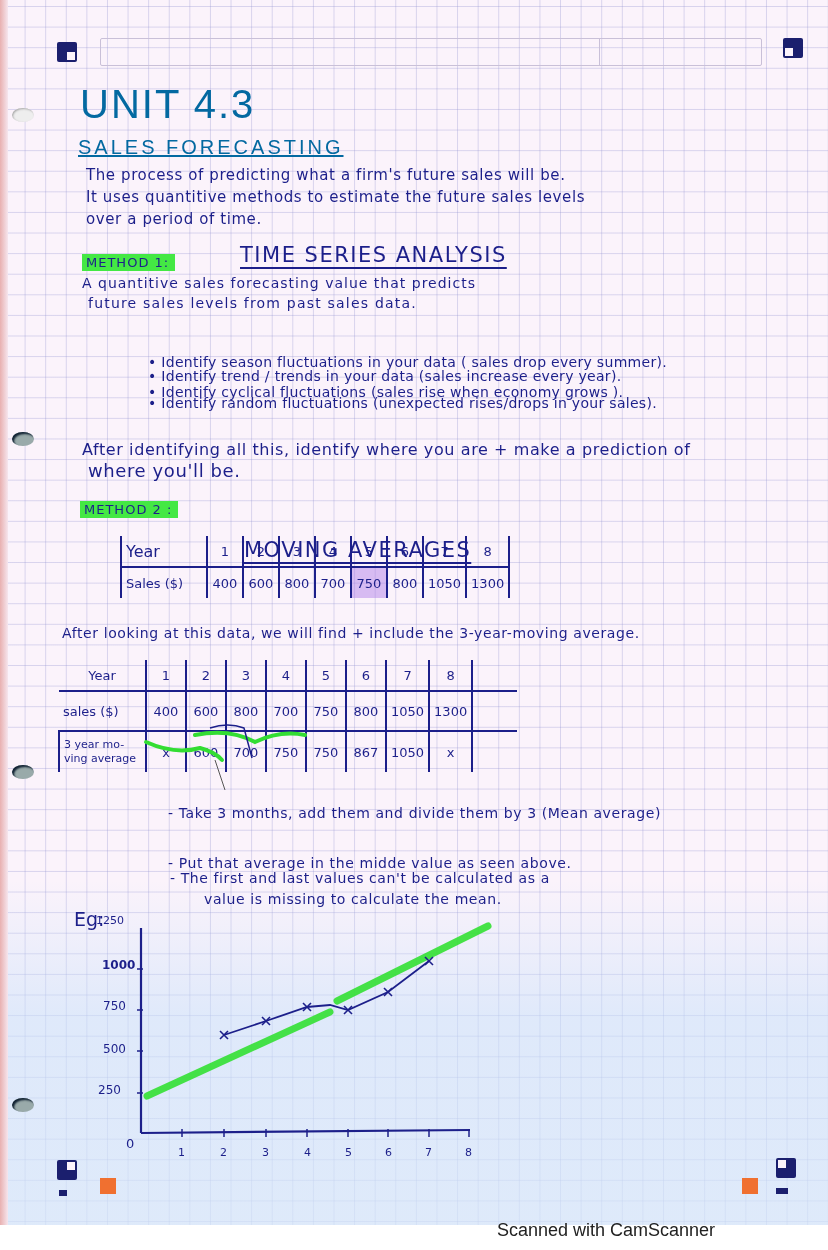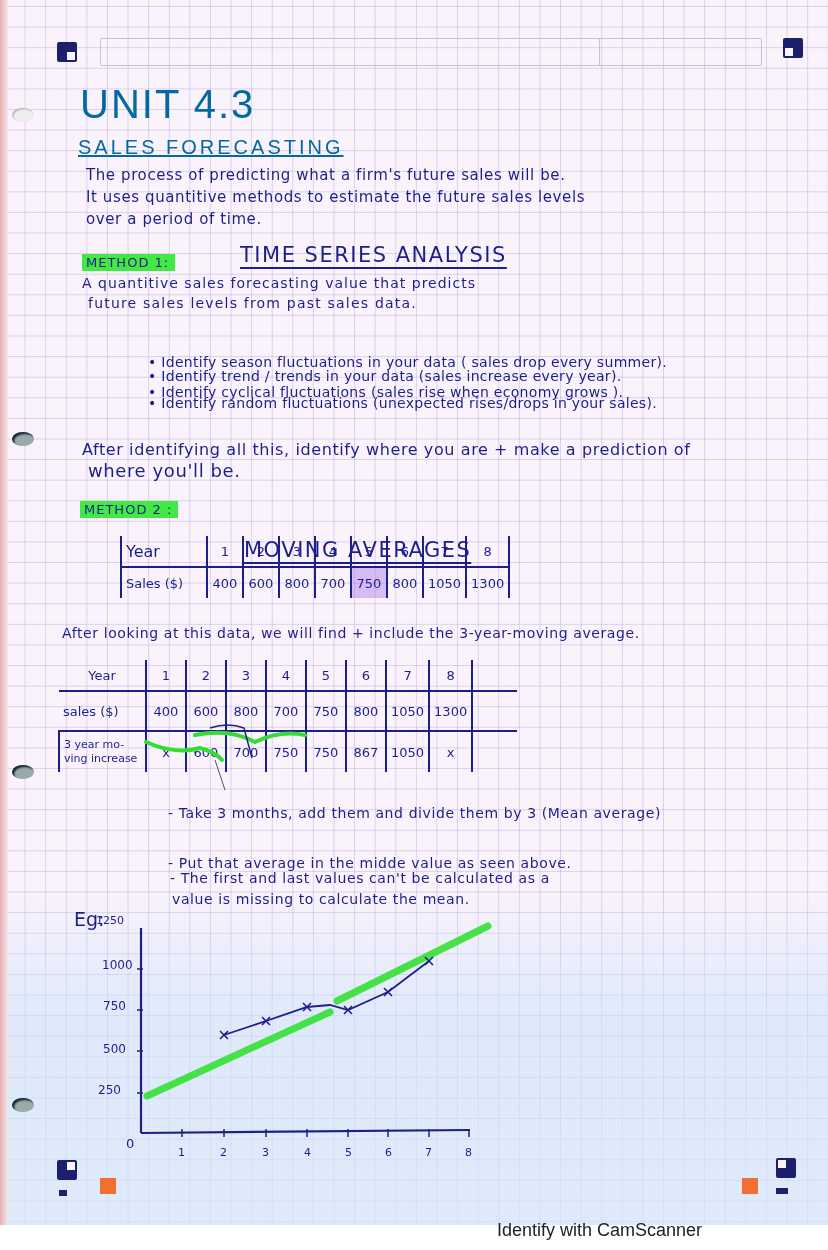--- a/index.html
+++ b/index.html
@@ -145,21 +145,21 @@
     <td>700</td>
     <td>750</td>
     <td>800</td>
     <td>1050</td>
     <td>1300</td>
     <td style="border-right:none;"></td>
   </tr>
   <tr>
     <td class="lbl" style="font-size:11px;line-height:14px;height:40px;">
       <span>3 year mo-</span><br>
-      <span>ving increase</span>
+      <span>ving average</span>
     </td>
     <td>x</td>
     <td>600</td>
     <td>700</td>
     <td>750</td>
     <td>750</td>
     <td>867</td>
     <td>1050</td>
     <td>x</td>
     <td style="border-right:none;"></td>
@@ -171,25 +171,25 @@
 
   <path d="M146 742 Q 175 755 200 748 Q 215 752 222 760" stroke="#33dd33" stroke-width="4" fill="none" stroke-linecap="round"></path>
   <path d="M195 735 Q 230 728 255 742 Q 280 730 305 735" stroke="#33dd33" stroke-width="4" fill="none" stroke-linecap="round"></path>
   <path d="M210 728 Q 228 722 244 728 L 252 758" stroke="#1c1f8a" stroke-width="1.5" fill="none"></path>
   <line x1="215" y1="760" x2="225" y2="790" stroke="#555" stroke-width="1"></line>
 </svg>
 
 <div class="hand p" style="left:168px;top:805px;font-size:14px;">- Take 3 months, add them and divide them by 3 (Mean average)</div>
 <div class="hand p" style="left:168px;top:826px;font-size:14px;margin-top:29px;">- Put that average in the midde value as seen above.</div>
 <div class="hand p" style="left:170px;top:870px;font-size:14px;">- The first and last values can't be calculated as a</div>
-<div class="hand p" style="left:172px;top:891px;font-size:14px;">value is missing to calculate the mean.</div>
+<div class="hand p" style="left:204px;top:891px;font-size:14px;">value is missing to calculate the mean.</div>
 
 <div class="hand" style="left:74px;top:908px;font-size:19px;">Eg:</div>
 <div class="hand" style="left:96px;top:914px;font-size:11px;">1250</div>
-<div class="hand" style="left:102px;top:958px;font-size:12px;">1000</div>
+<div class="hand" style="left:102px;top:958px;font-size:12px;font-weight:bold;">1000</div>
 <div class="hand" style="left:103px;top:999px;font-size:12px;">750</div>
 <div class="hand" style="left:103px;top:1042px;font-size:12px;">500</div>
 <div class="hand" style="left:98px;top:1083px;font-size:12px;">250</div>
 <div class="hand" style="left:126px;top:1136px;font-size:13px;">0</div>
 
 <div class="hand" style="left:178px;top:1146px;font-size:11px;">1</div>
 <div class="hand" style="left:220px;top:1146px;font-size:11px;">2</div>
 <div class="hand" style="left:262px;top:1146px;font-size:11px;">3</div>
 <div class="hand" style="left:304px;top:1146px;font-size:11px;">4</div>
 <div class="hand" style="left:345px;top:1146px;font-size:11px;">5</div>
@@ -227,13 +227,13 @@
   <g stroke="#1c1f8a" stroke-width="1.6">
     <path d="M220 1031 l8 8 M228 1031 l-8 8"></path>
     <path d="M262 1017 l8 8 M270 1017 l-8 8"></path>
     <path d="M303 1003 l8 8 M311 1003 l-8 8"></path>
     <path d="M344 1006 l8 8 M352 1006 l-8 8"></path>
     <path d="M384 988 l8 8 M392 988 l-8 8"></path>
     <path d="M425 957 l8 8 M433 957 l-8 8"></path>
   </g>
 </svg>
 
-<div class="footer-text">Identify with CamScanner</div>
+<div class="footer-text">Scanned with CamScanner</div>
 
 </body></html>

